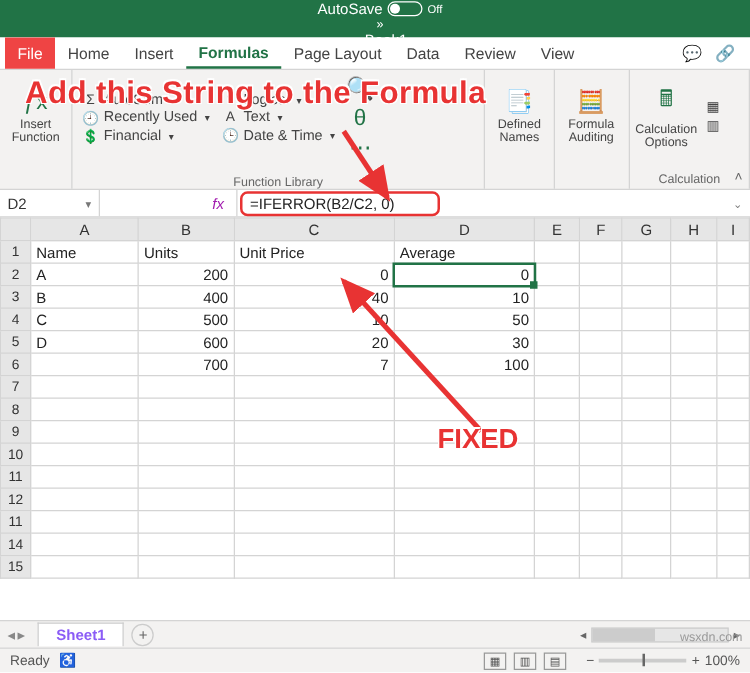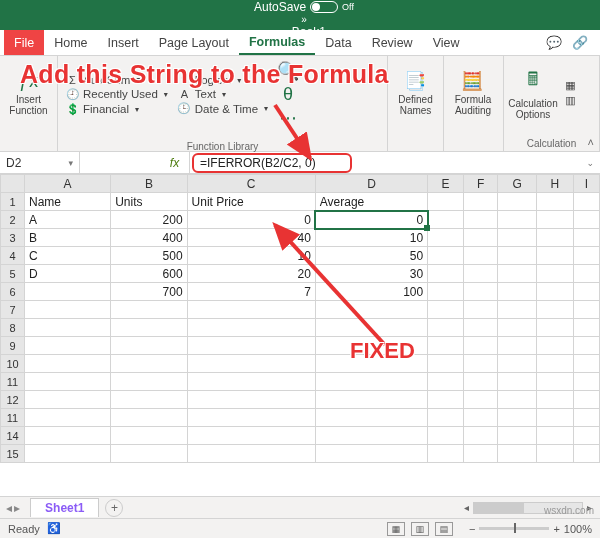--- a/index.html
+++ b/index.html
@@ -39,21 +39,21 @@
 .smallbtn .ic { font-size: 11px; width: 13px; text-align: center; }
 .ribbon .chevup { position: absolute; right: 6px; bottom: 3px; font-size: 11px; color: #666; }
 
 
 .overlay-text { position: absolute; top: 60px; left: 20px; font-size: 25px; font-weight: 700; color: #e83333; text-shadow: -1px -1px 0 #fff, 1px -1px 0 #fff, -1px 1px 0 #fff, 1px 1px 0 #fff; z-index: 50; pointer-events: none; letter-spacing: 0.3px; }
 
 
 .fxrow { height: 22px; display: flex; align-items: stretch; border-bottom: 1px solid #d4d4d4; font-size: 12px; }
 .namebox { width: 80px; border-right: 1px solid #d4d4d4; display: flex; align-items: center; padding: 0 6px; color: #333; justify-content: space-between; }
 .namebox .dd { font-size: 9px; color: #777; }
-.fxlabel { width: 30px; border-right: 1px solid #d4d4d4; display: flex; align-items: center; justify-content: center; font-style: italic; color: #4d7c0f; }
+.fxlabel { width: 30px; border-right: 1px solid #d4d4d4; display: flex; align-items: center; justify-content: center; font-style: italic; color: #a21caf; }
 .fxval-wrap { flex: 1; position: relative; display: flex; align-items: center; }
 .fxval { border: 2px solid #e83333; border-radius: 6px; padding: 1px 6px; margin-left: 2px; font-size: 12px; min-width: 160px; color: #222; }
 .fxval-expand { margin-left: auto; padding-right: 6px; font-size: 9px; color: #777; }
 
 
 .arrow1 { position: absolute; z-index: 40; pointer-events: none; }
 
 
 .grid { position: relative; font-size: 12px; color: #222; }
 .grid table { border-collapse: collapse; width: 100%; }
@@ -109,22 +109,22 @@
     <span>―</span>
     <span>☐</span>
     <span>✕</span>
   </div>
 </div>
 
 <div class="menubar">
   <div class="tab file">File</div>
   <div class="tab">Home</div>
   <div class="tab">Insert</div>
+  <div class="tab active">Formulas</div>
   <div class="tab">Page Layout</div>
-  <div class="tab active">Formulas</div>
   <div class="tab">Data</div>
   <div class="tab">Review</div>
   <div class="tab">View</div>
   <div class="right">
     <span>💬</span>
     <span>🔗</span>
   </div>
 </div>
 
 <div class="ribbon">

